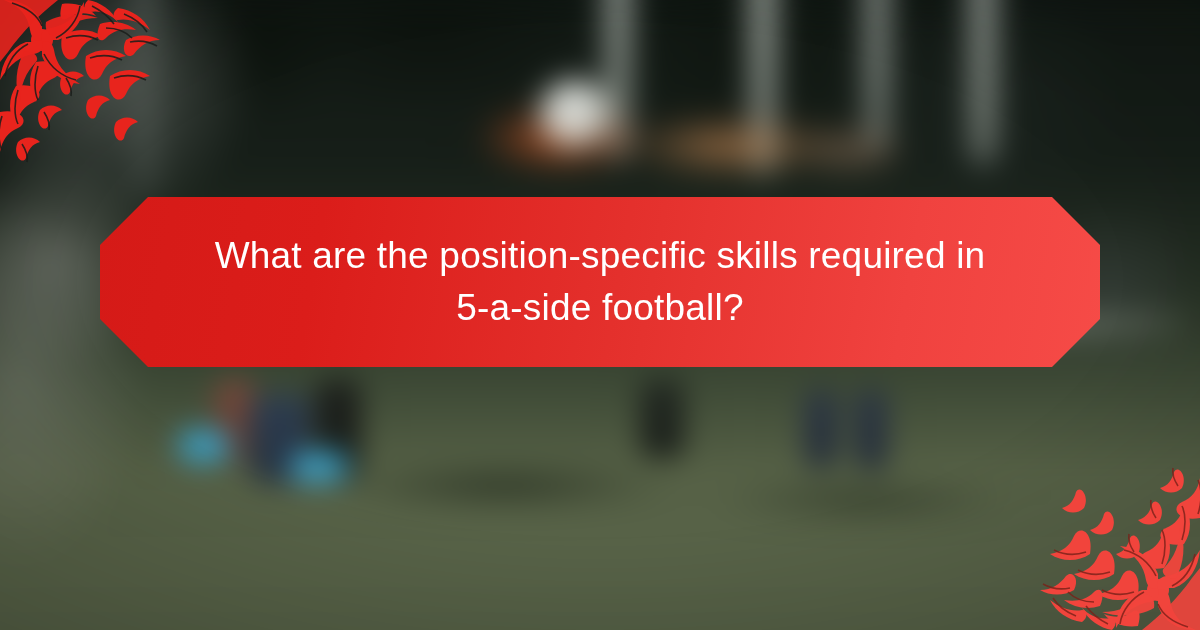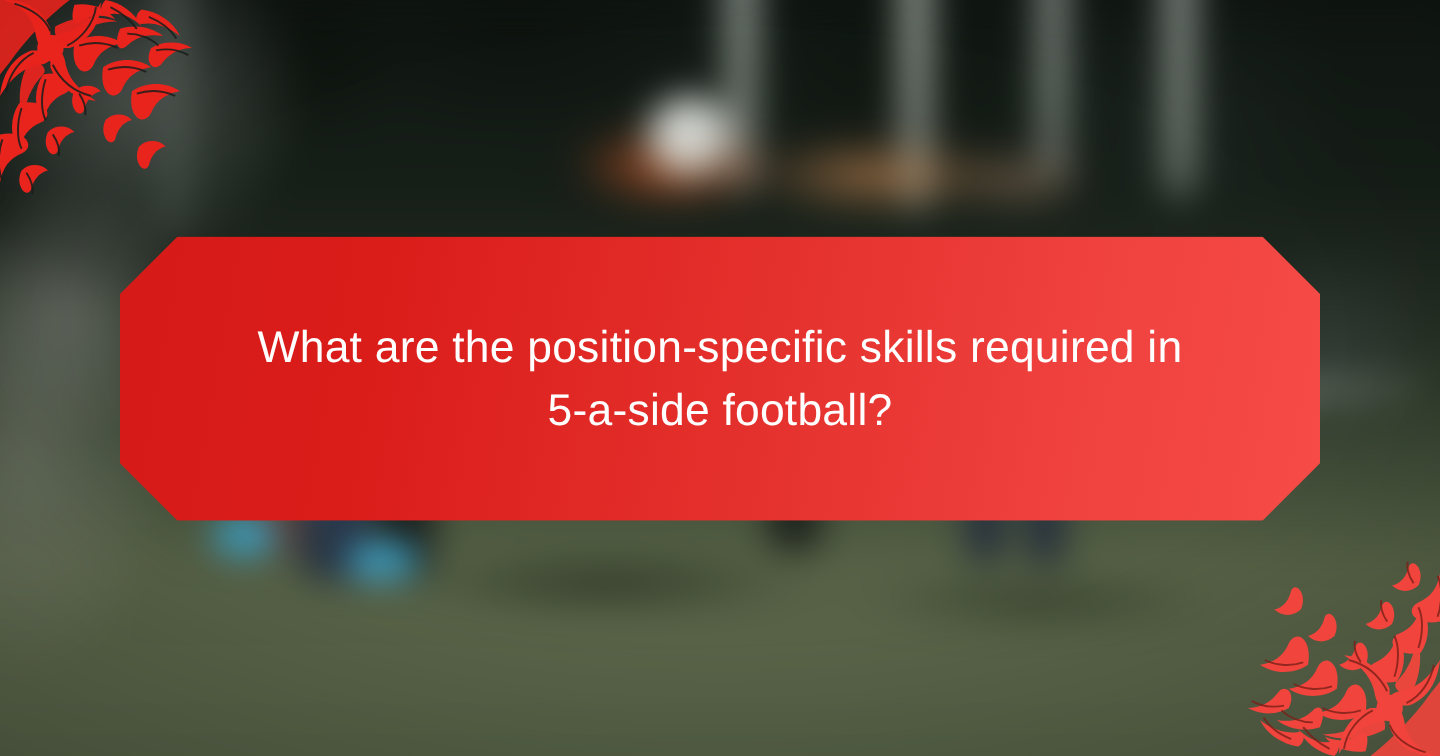--- a/index.html
+++ b/index.html
@@ -132,21 +132,21 @@
   .ornament svg { display: block; width: 100%; height: 100%; }
   .ornament-tl { left: 0; top: 0; }
   .ornament-br { right: 0; bottom: 0; transform: rotate(180deg); }
 
   
   .banner {
     position: absolute;
     left: 100px;
     top: 197px;
     width: 1000px;
-    height: 237px;
+    height: 170px;
     background: linear-gradient(100deg, #d51a17 0%, #db1d1a 22%, #e5322e 55%, #f0423f 80%, #f64b47 100%);
     clip-path: polygon(
       48px 0,
       calc(100% - 48px) 0,
       100% 48px,
       100% calc(100% - 48px),
       calc(100% - 48px) 100%,
       48px 100%,
       0 calc(100% - 48px),
       0 48px);

